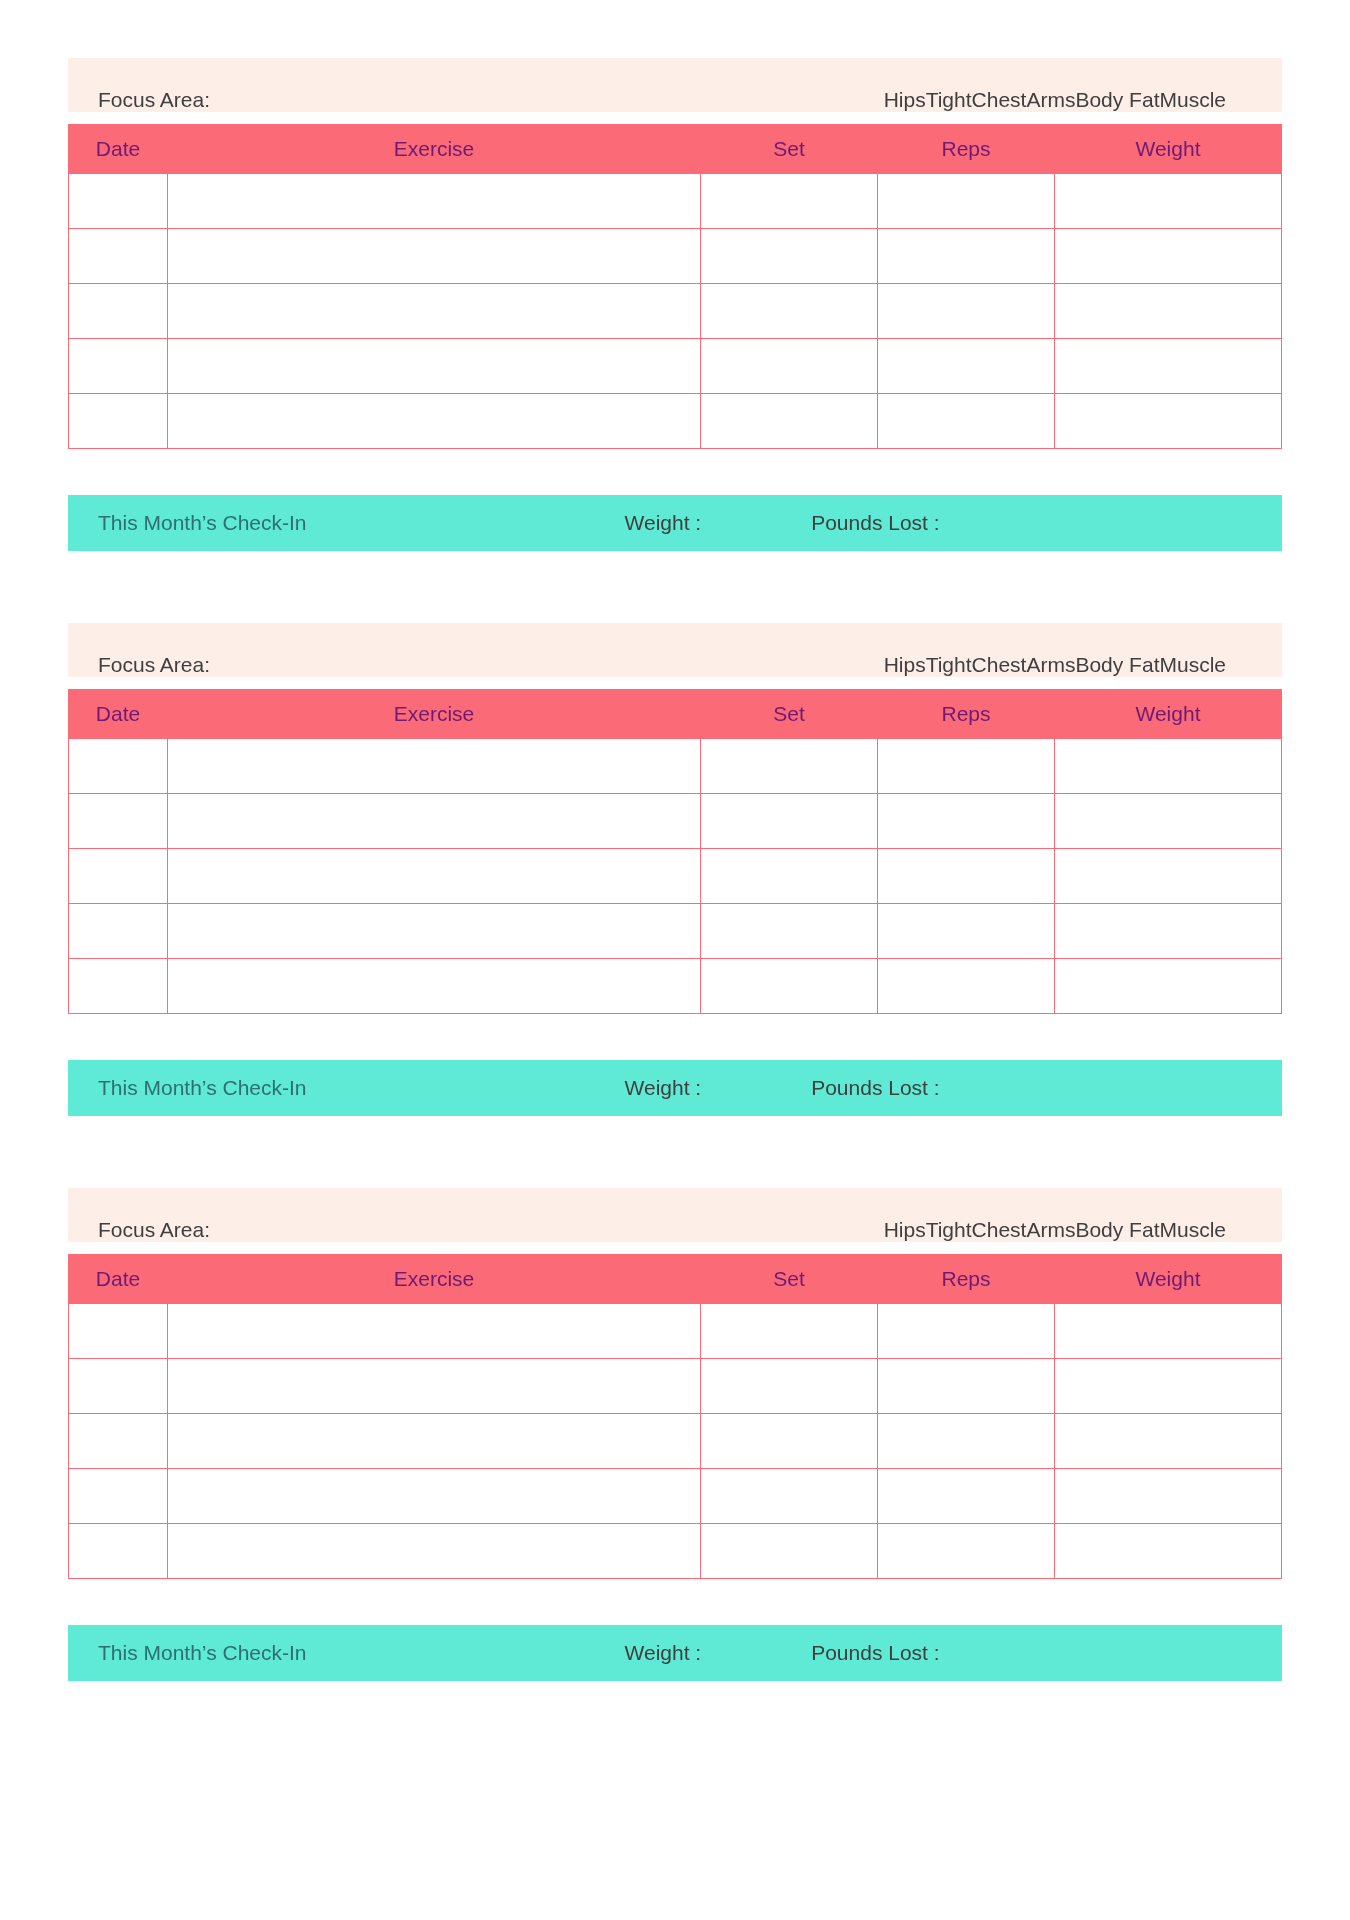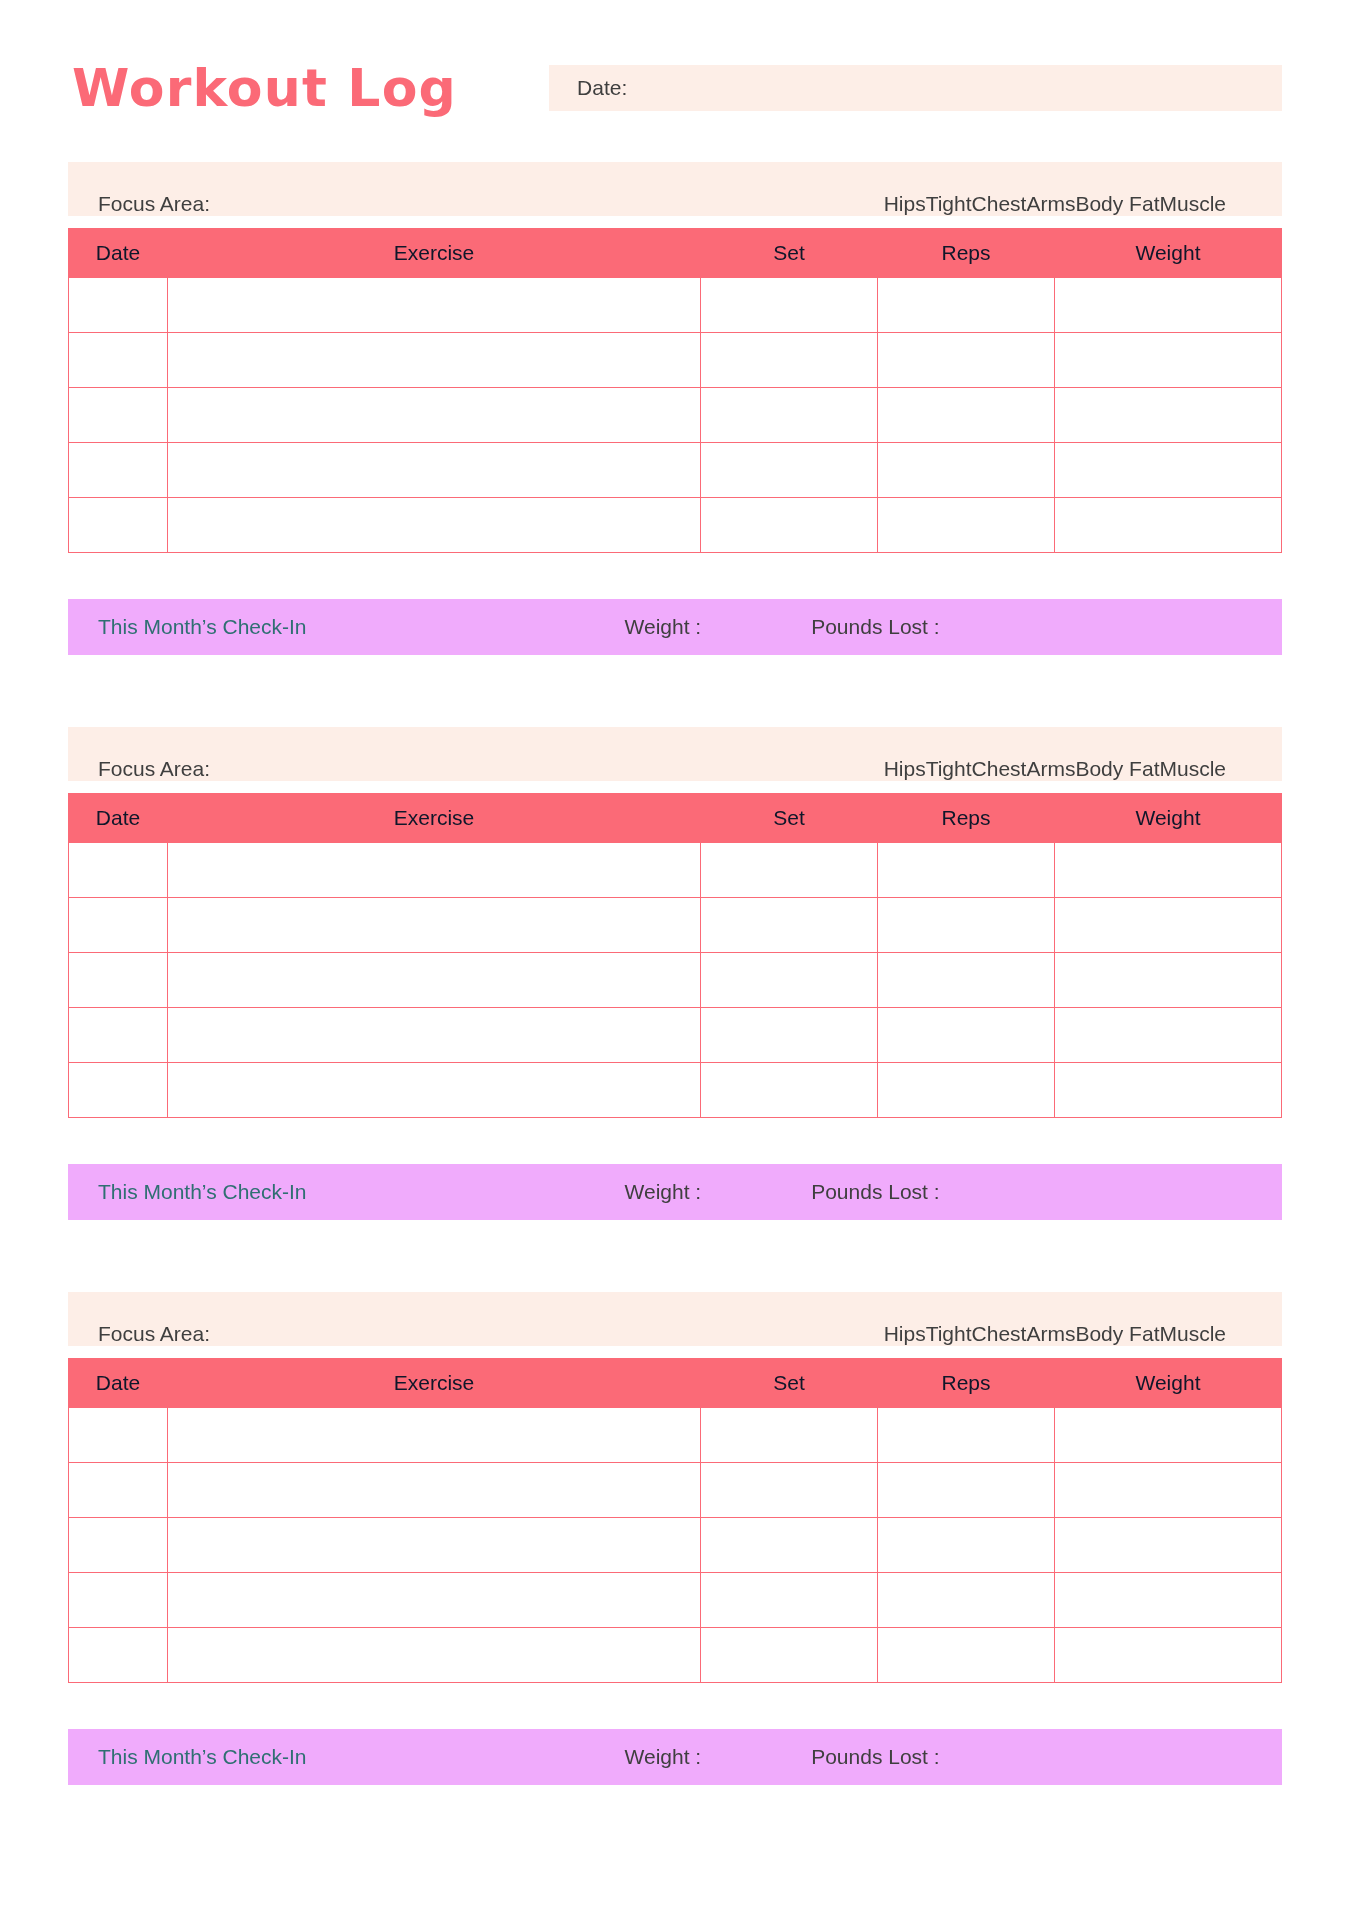--- a/index.html
+++ b/index.html
@@ -75,40 +75,40 @@
   .focus-option { white-space: nowrap; }
 
   
   table.log {
     width: 100%;
     border-collapse: collapse;
     table-layout: fixed;
   }
   table.log th {
     background: #fb6a77;
-    color: #0f172a;
+    color: #701a75;
     font-weight: normal;
     font-size: 21px;
     height: 46px;
     border: 1px solid #fb6a77;
   }
   table.log th.col-date { width: 96px; }
   table.log th.col-exercise { width: auto; }
   table.log th.col-set { width: 174px; text-align: center; }
   table.log th.col-reps { width: 174px; }
   table.log th.col-weight { width: 224px; }
   table.log td {
     height: 52px;
     border: 1px solid #fb6a77;
     background: #ffffff;
   }
 
   
   .checkin-bar {
-    background: #f0abfc;
+    background: #5eead4;
     height: 56px;
     display: flex;
     align-items: center;
     padding: 0 30px;
     font-size: 21px;
     color: #3f3f3f;
     margin-top: 46px;
   }
   .checkin-title { color: #2f6f72; flex: 0 0 auto; }
   .checkin-weight { margin-left: 318px; }
@@ -116,26 +116,20 @@
 
   .section { margin-bottom: 56px; }
   .section:last-child { margin-bottom: 0; }
   .spacer-top { margin-top: 72px; }
 </style>
 </head>
 <body>
 
 <div class="page">
 
-  <div class="header-row">
-    <h1 class="title">Workout Log</h1>
-    <div class="date-bar">
-      <span>Date:</span>
-    </div>
-  </div>
 
   <div class="section">
     <div class="focus-bar">
       <span class="focus-label">Focus Area:</span>
       <div class="focus-options">
         <span class="focus-option">Hips</span>
         <span class="focus-option">Tight</span>
         <span class="focus-option">Chest</span>
         <span class="focus-option">Arms</span>
         <span class="focus-option">Body Fat</span>

